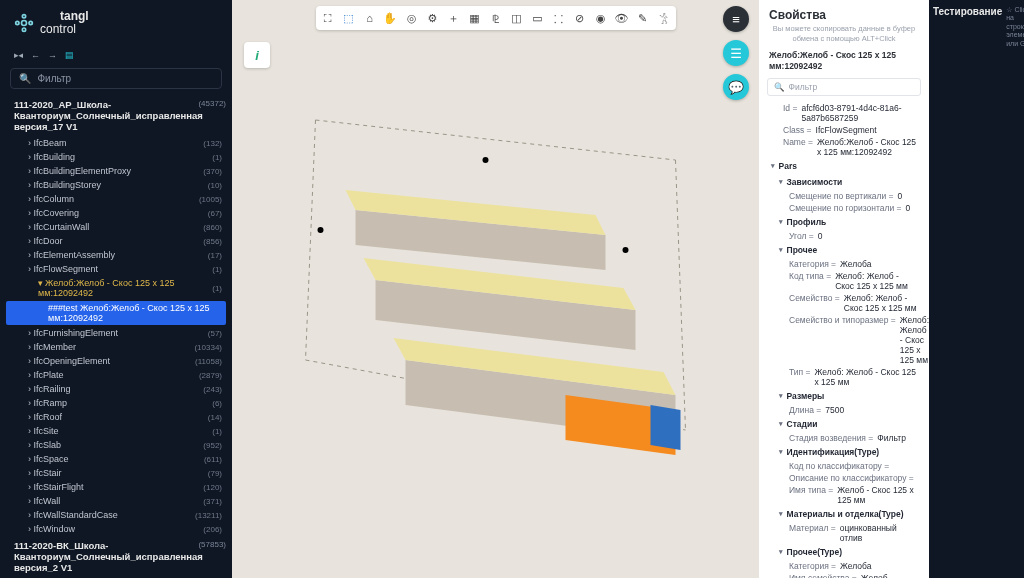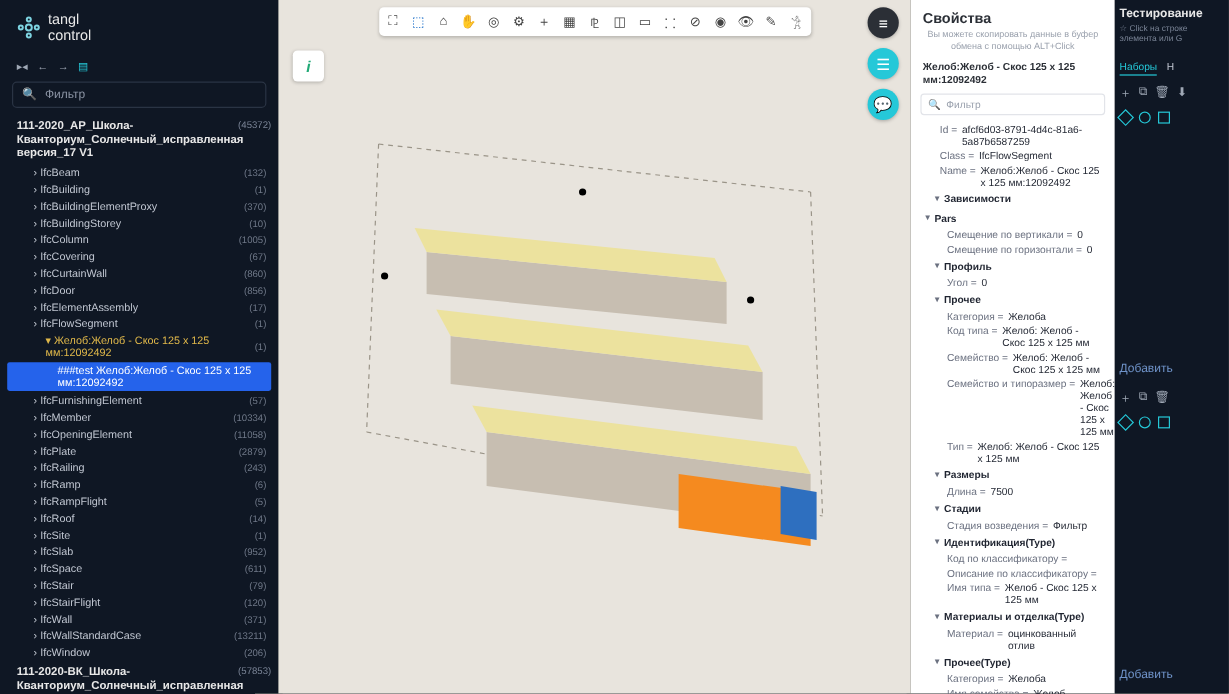--- a/index.html
+++ b/index.html
@@ -3,21 +3,21 @@
 <meta charset="utf-8">
 <style>
 * { margin:0; padding:0; box-sizing:border-box; font-family:Arial,sans-serif; }
 body { width:1024px; height:578px; overflow:hidden; background:#0f1419; display:flex; }
 
 
 .left-panel { width:232px; height:100%; background:#0f1724; color:#cfd3da; display:flex; flex-direction:column; font-size:9px; }
 .logo { display:flex; align-items:center; gap:6px; padding:10px 14px; font-size:12px; color:#e8e8e8; }
 .logo-icon { width:20px; height:20px; color:#7dd3e0; }
 .logo-text { line-height:1.1; }
-.logo-text .b { font-weight:400; }
+.logo-text .b { font-weight:700;margin-left:20px; }
 .left-tools { display:flex; gap:8px; padding:4px 14px 8px; color:#9fa8b5; }
 .filter-box { display:flex; align-items:center; gap:6px; margin:0 10px 6px; padding:4px 8px; border:1px solid #2a3444; border-radius:4px; color:#8a93a3; font-size:10px; }
 .tree { flex:1; overflow:auto; }
 .tree::-webkit-scrollbar{width:0;}
 .root-item { display:flex; justify-content:space-between; align-items:flex-start; padding:4px 6px 4px 14px; color:#e8e8e8; font-size:9.5px; font-weight:700; }
 .root-item .cnt { color:#7a8496; font-weight:400; font-size:8px; margin-left:4px; white-space:nowrap;}
 .root-item .lbl { max-width:170px; }
 .tree-row { display:flex; justify-content:space-between; align-items:center; padding:2px 10px 2px 28px; font-size:9px; color:#c0c6d1; }
 .tree-row .cnt { color:#6f7888; font-size:8px; }
 .tree-row.lvl2 { padding-left:38px; }
@@ -45,21 +45,21 @@
 .rp-body { flex:1; overflow:auto; padding:0 6px 8px;}
 .rp-body::-webkit-scrollbar{width:0;}
 .kv { display:flex; gap:4px; padding:1px 4px 1px 18px; color:#4a4f59;}
 .kv .k{color:#6b7180; flex:0 0 auto;} .kv .v{color:#1f2430; flex:1;}
 .grp { display:flex; align-items:center; gap:4px; padding:3px 4px 3px 6px; font-weight:700; color:#1f2430; }
 .grp .arr{font-size:7px;color:#6b7180;}
 .grp.sub { padding-left:14px; font-weight:700;}
 .kv.sub{padding-left:24px;}
 
 
-.far-right { width:95px; height:100%; background:#0f1724; color:#c0c6d1; font-size:8px; display:flex; flex-direction:column; padding:6px 4px; gap:4px; overflow:hidden;}
+.far-right { width:95px; height:100%; background:#0f1724; color:#c0c6d1; font-size:8px; display:flex; flex-direction:row; padding:6px 4px; gap:4px; overflow:hidden;}
 .fr-title { font-size:10px; font-weight:700; color:#e8e8e8;}
 .fr-hint { font-size:7px; color:#7a8496; line-height:1.2;}
 .fr-tabs { display:flex; gap:8px; font-size:8.5px; margin-top:8px;}
 .fr-tabs .act{color:#25c8d8; border-bottom:1px solid #25c8d8; padding-bottom:2px;}
 .fr-icons{display:flex; gap:6px; color:#9fa8b5; font-size:10px; margin-top:4px;}
 .fr-shapes{display:flex; gap:6px; margin-top:4px; color:#25c8d8;}
 .fr-shape{width:10px;height:10px;border:1px solid #25c8d8;}
 .fr-shape.circ{border-radius:50%;}
 .fr-link{color:#6f93c9; font-size:10px; margin-top:auto; padding:4px 0;}
 </style>
@@ -156,24 +156,20 @@
         <span class="lbl">› IfcPlate</span>
         <span class="cnt">(2879)</span>
       </div>
       <div class="tree-row">
         <span class="lbl">› IfcRailing</span>
         <span class="cnt">(243)</span>
       </div>
       <div class="tree-row">
         <span class="lbl">› IfcRamp</span>
         <span class="cnt">(6)</span>
-      </div>
-      <div class="tree-row">
-        <span class="lbl">› IfcRampFlight</span>
-        <span class="cnt">(5)</span>
       </div>
       <div class="tree-row">
         <span class="lbl">› IfcRoof</span>
         <span class="cnt">(14)</span>
       </div>
       <div class="tree-row">
         <span class="lbl">› IfcSite</span>
         <span class="cnt">(1)</span>
       </div>
       <div class="tree-row">
@@ -282,27 +278,27 @@
         <span class="v">afcf6d03-8791-4d4c-81a6-5a87b6587259</span>
       </div>
       <div class="kv">
         <span class="k">Class = </span>
         <span class="v">IfcFlowSegment</span>
       </div>
       <div class="kv">
         <span class="k">Name = </span>
         <span class="v">Желоб:Желоб - Скос 125 x 125 мм:12092492</span>
       </div>
+      <div class="grp">
+        <span class="arr">▾</span>
+        <span>Pars</span>
+      </div>
       <div class="grp sub">
         <span class="arr">▾</span>
         <span>Зависимости</span>
-      </div>
-      <div class="grp">
-        <span class="arr">▾</span>
-        <span>Pars</span>
       </div>
       <div class="kv sub">
         <span class="k">Смещение по вертикали = </span>
         <span class="v">0</span>
       </div>
       <div class="kv sub">
         <span class="k">Смещение по горизонтали = </span>
         <span class="v">0</span>
       </div>
       <div class="grp sub">

